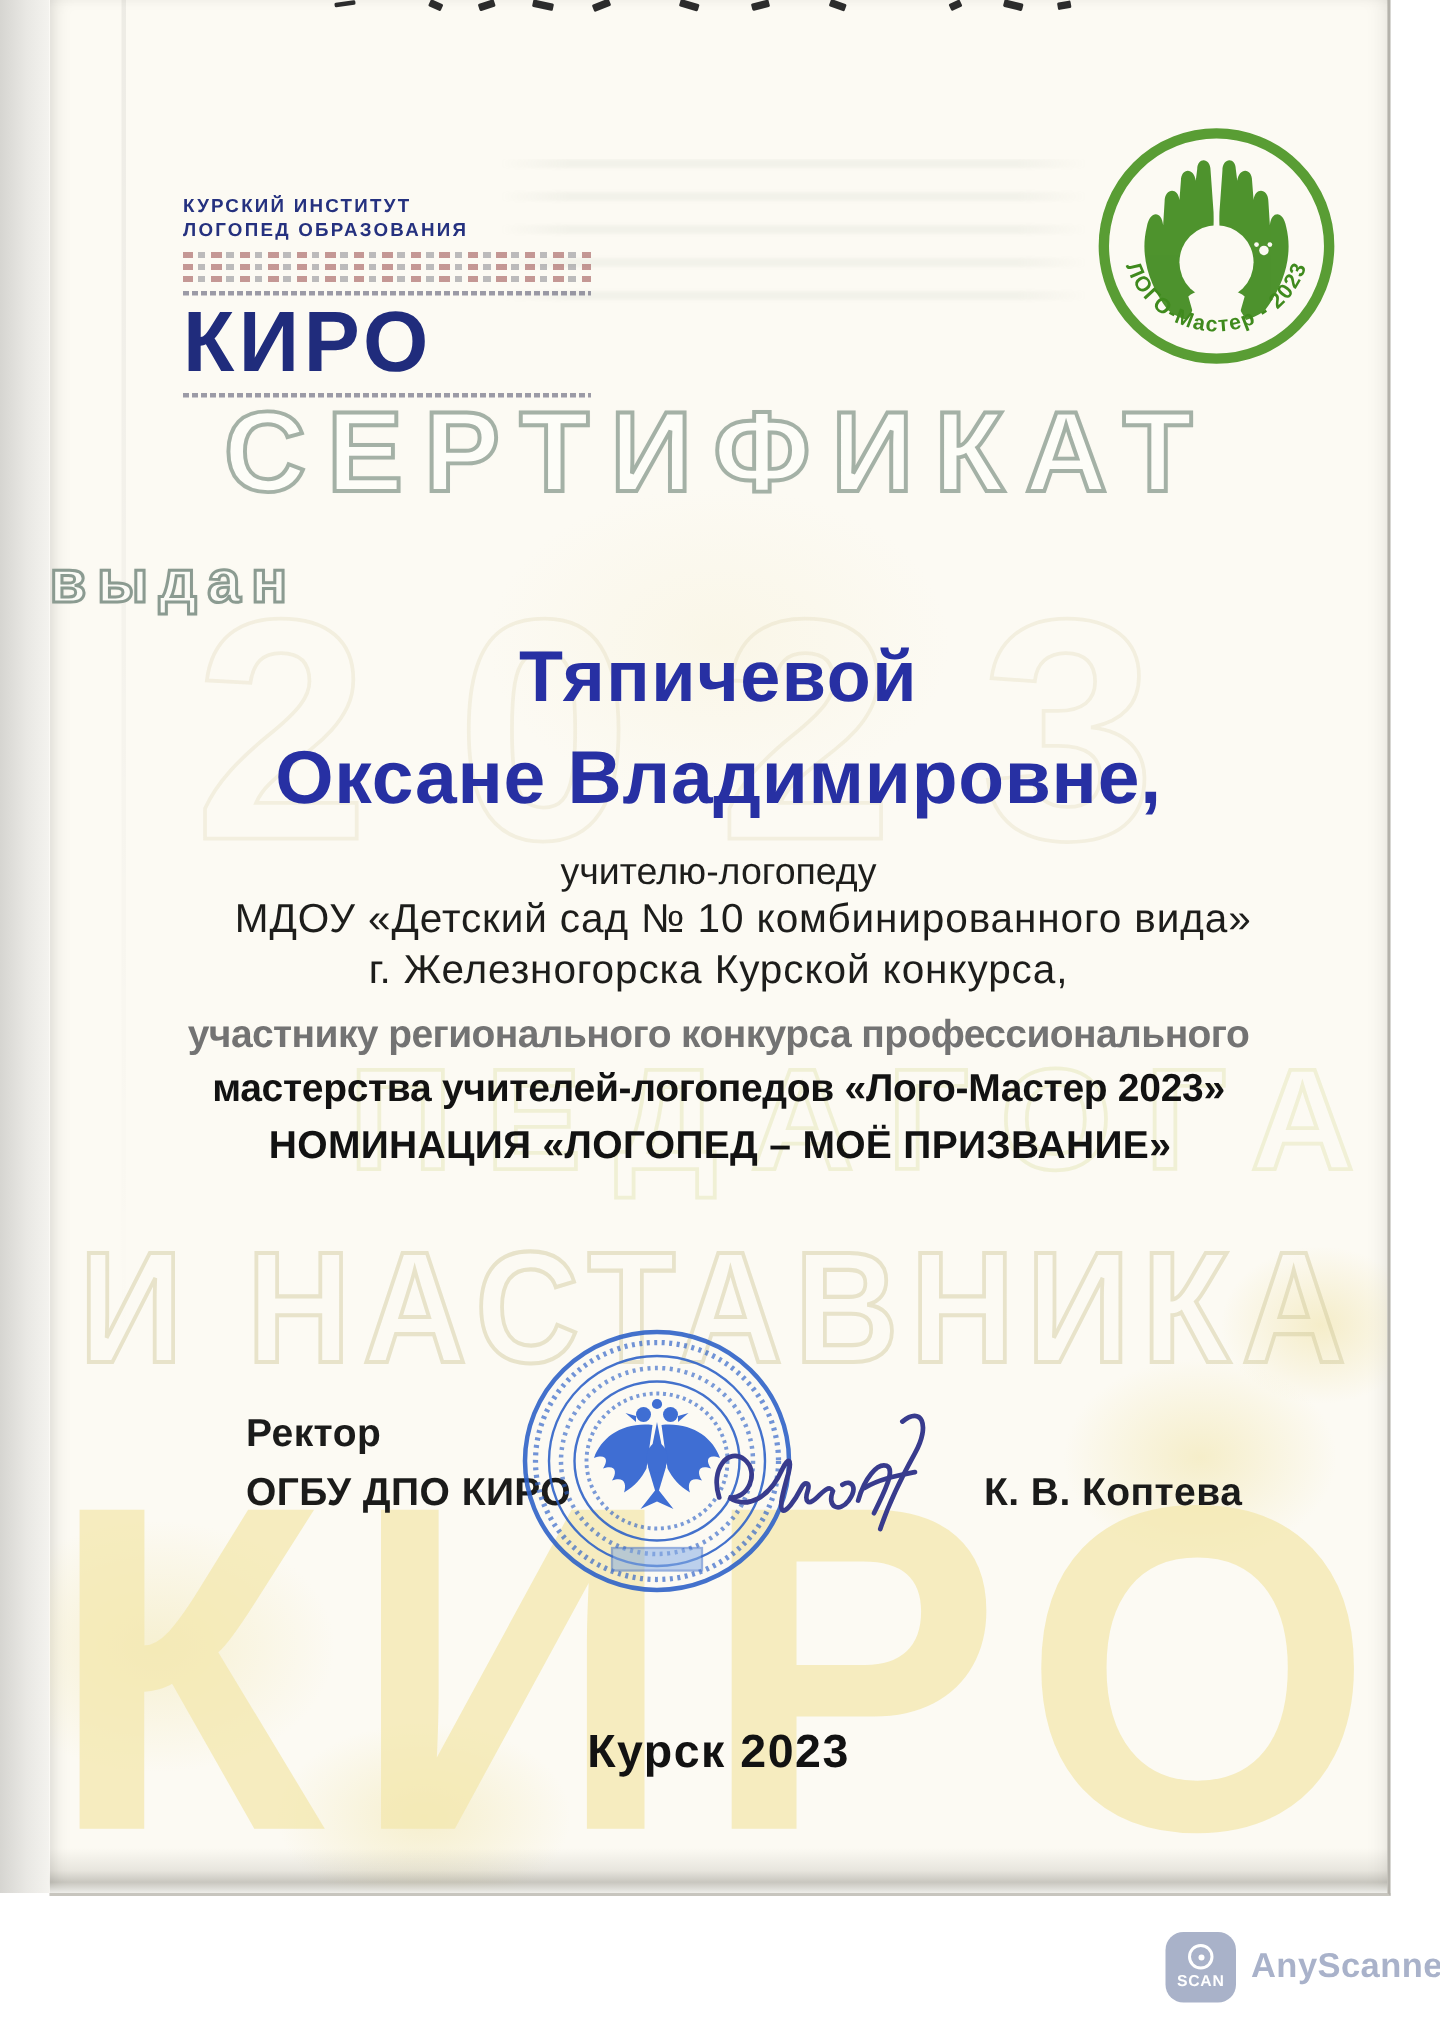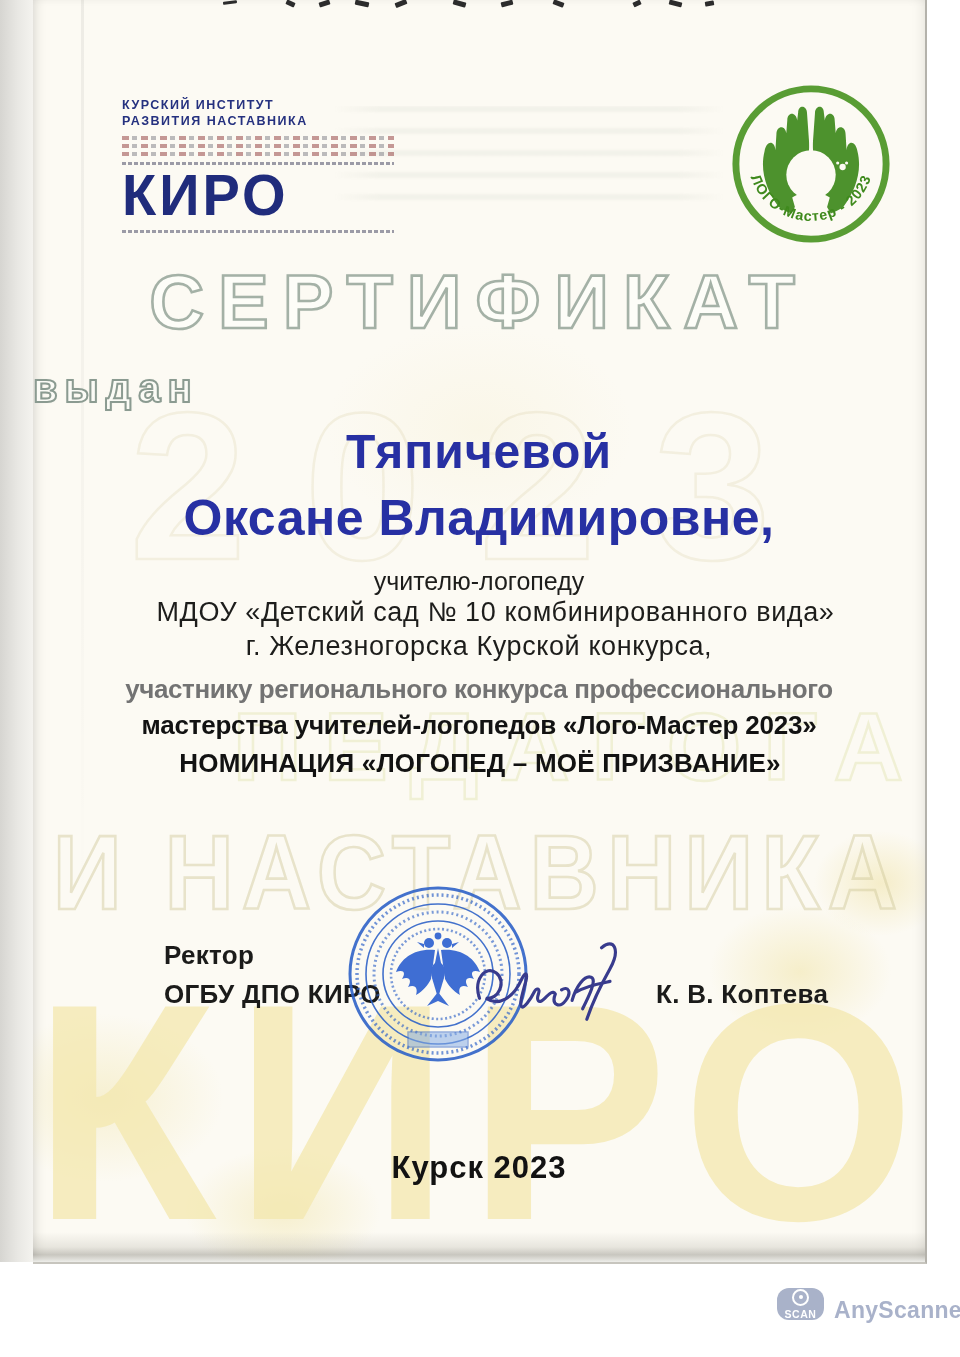--- a/index.html
+++ b/index.html
@@ -29,21 +29,21 @@
   .paper::after{content:"";position:absolute;left:0;right:0;bottom:0;height:30px;
     background:linear-gradient(to bottom, transparent, rgba(125,122,112,.16) 50%,
       rgba(92,90,82,.32) 76%, rgba(238,238,234,.95));}
   .fold-line{left:48px;top:0;width:3px;height:920px;
     background:linear-gradient(180deg, rgba(0,0,0,.06), rgba(0,0,0,.02) 60%, transparent);}
   
   .top-marks span{position:absolute;top:1px;background:#2c2c2c;border-radius:1px;}
   
   .kiro-logo{left:89px;top:98px;width:272px;}
   .kiro-title{color:#25317f;font-weight:700;font-size:12.5px;line-height:1.25;
-    letter-spacing:1.5px;}
+    letter-spacing:1.5px;margin-top:32px;}
   .kiro-rows{margin-top:7px;}
   .kiro-rows i{display:block;height:4px;margin:4px 0;
     background:repeating-linear-gradient(90deg, rgba(150,70,70,.55) 0 7px,
       transparent 7px 10px, rgba(110,110,120,.45) 10px 15px, transparent 15px 19px);
     filter:blur(.4px);}
   .kiro-sep{height:3px;margin:6px 0 3px;
     background:repeating-linear-gradient(90deg, rgba(60,60,90,.5) 0 4px, transparent 4px 6px);}
   .kiro-abbr{color:#202c7c;font-weight:800;font-size:56px;line-height:1;
     letter-spacing:3px;transform:scaleY(1.02);}
   
@@ -83,21 +83,21 @@
   .wm-kiro{left:0;right:0;top:962px;text-align:center;font-size:300px;line-height:1;
     letter-spacing:18px;color:rgba(243,232,175,.78);transform:scaleY(1.03);}
   
   .sig-label{color:#1b1b1a;font-weight:700;font-size:26px;letter-spacing:.3px;margin-left:24px;}
   .rector{left:107px;top:940px;}
   .ogbu{left:107px;top:979px;}
   .signer-name{left:599px;top:979px;}
   .footer-line{left:0;right:0;top:1150px;text-align:center;color:#121212;
     font-weight:800;font-size:31px;letter-spacing:1px;}
   
-  .scan-badge{left:777px;top:1288px;width:47px;height:32px;border-radius:12px;
+  .scan-badge{left:777px;top:1288px;width:47px;height:47px;border-radius:12px;
     background:#a9b2c9;display:flex;flex-direction:column;align-items:center;
     justify-content:center;gap:2px;}
   .cam{width:13px;height:13px;border:2.5px solid #fff;border-radius:50%;
     display:flex;align-items:center;justify-content:center;}
   .cam::after{content:"";width:4px;height:4px;background:#fff;border-radius:50%;}
   .scan-word{color:#fff;font-weight:800;font-size:10.5px;letter-spacing:.5px;}
   .scanner-name{left:834px;top:1297px;color:#a9b2ca;font-weight:600;font-size:23px;
     letter-spacing:.3px;}
 </style>
 </head>
@@ -121,21 +121,21 @@
     <span style="left:672px;width:9px;height:5px;transform:rotate(-10deg);"></span>
   </div>
 
   <div class="abs fold-line"></div>
 
   <div class="abs bleed"></div>
 
   <div class="abs kiro-logo">
     <div class="kiro-title">
       <div>КУРСКИЙ ИНСТИТУТ</div>
-      <div>РАЗВИТИЯ НАСТАВНИКА</div>
+      <div>ЛОГОПЕД ОБРАЗОВАНИЯ</div>
     </div>
     <div class="kiro-rows">
       <i></i>
         <i></i>
         <i></i>
     </div>
     <div class="kiro-sep"></div>
     <div class="kiro-abbr">КИРО</div>
     <div class="kiro-sep"></div>
   </div>

